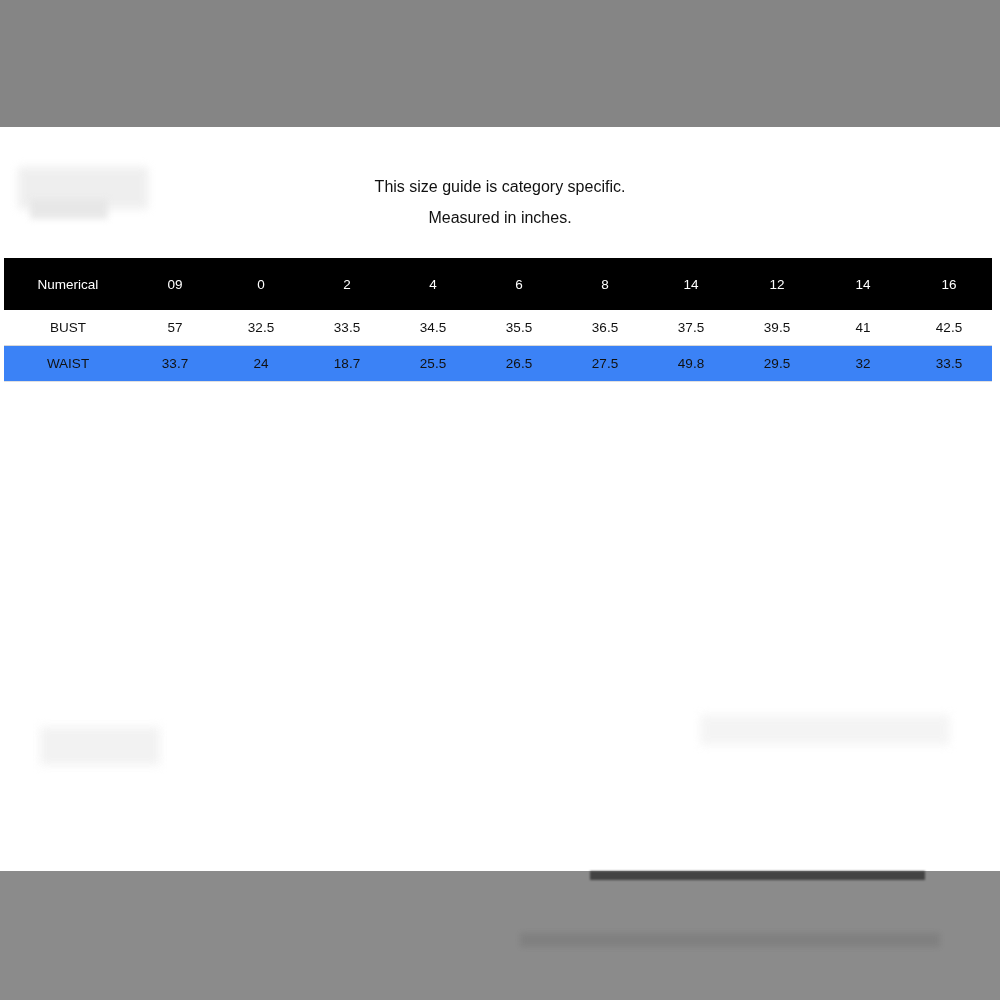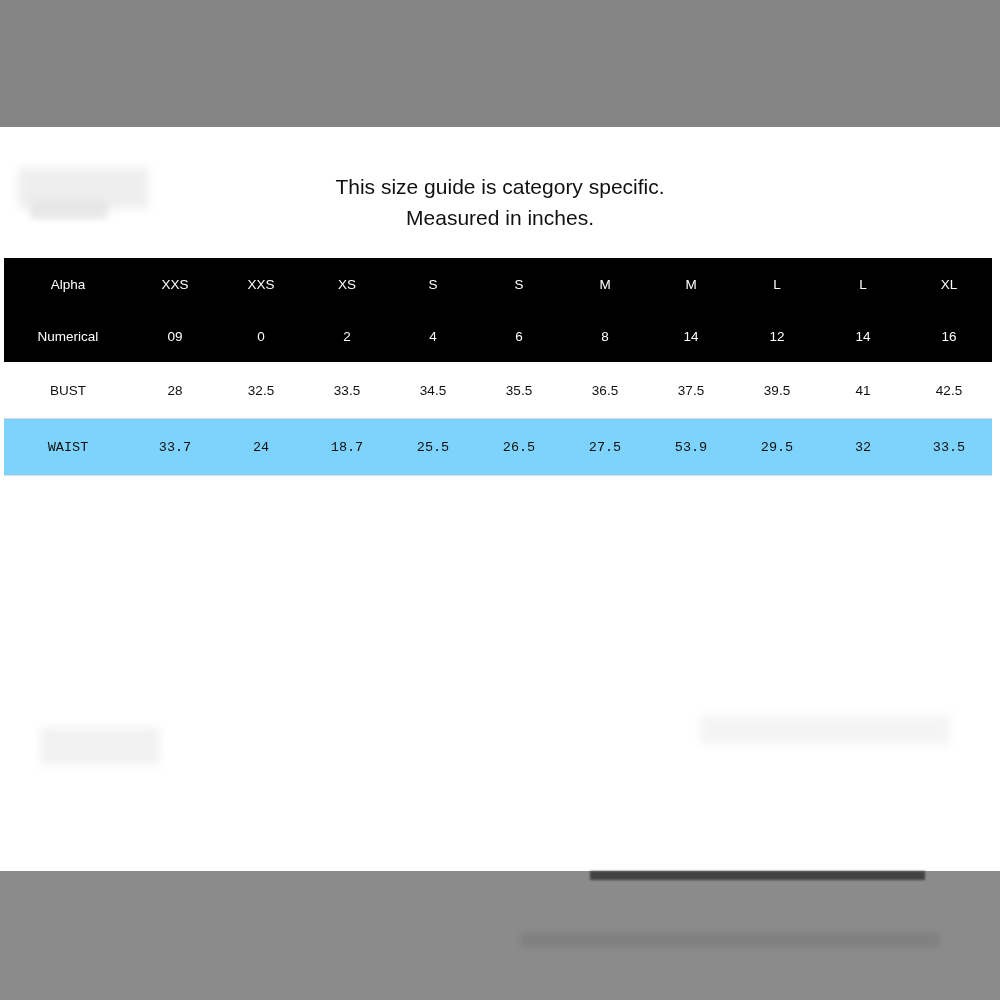--- a/index.html
+++ b/index.html
@@ -102,58 +102,57 @@
     filter: blur(5px);
     opacity: 0.8;
   }
   .intro {
     position: absolute;
     top: 44px;
     left: 0;
     width: 1000px;
     text-align: center;
     color: #111111;
-    font-size: 21px;
+    font-size: 16px;
     line-height: 31px;
   }
   .intro div {
     white-space: nowrap;
   }
   table.size-table {
     position: absolute;
     top: 131px;
     left: 4px;
     width: 988px;
     border-collapse: collapse;
     table-layout: fixed;
   }
   table.size-table td {
     text-align: center;
     font-size: 13.5px;
     color: #111111;
-    height: 56px;
+    height: 35px;
     padding: 0;
     font-weight: 400;
   }
   col.label-col { width: 128px; }
   col.size-col { width: 86px; }
   tr.header-row td {
     background: #000000;
     color: #ffffff;
   }
   tr.header-row.alpha td { height: 52px; }
   tr.header-row.numerical td { height: 52px; margin-left: 24px; }
   tr.data-row td {
     border-bottom: 1px solid #d8d8d8;
     background: #ffffff;
   }
   tr.data-row.alt td {
-    background: #7dd3fc;
+    background: #3b82f6;
     border-bottom: 1px solid #e0e0e0;
-    font-family: Liberation Mono, monospace;
   }
   tr.data-row td.row-label,
   tr.data-row.alt td.row-label {
     color: #111111;
   }
 </style>
 </head>
 <body>
 
 <div class="page">
@@ -180,68 +179,55 @@
           <col class="size-col">
           <col class="size-col">
           <col class="size-col">
         <col class="size-col">
           <col class="size-col">
           <col class="size-col">
           <col class="size-col">
           <col class="size-col">
       </colgroup>
       <tbody>
-        <tr class="header-row alpha">
-          <td class="row-label">Alpha</td>
-          <td>XXS</td>
-          <td>XXS</td>
-          <td>XS</td>
-          <td>S</td>
-          <td>S</td>
-          <td>M</td>
-          <td>M</td>
-          <td>L</td>
-          <td>L</td>
-          <td>XL</td>
-        </tr>
         <tr class="header-row numerical">
           <td class="row-label">Numerical</td>
           <td>09</td>
           <td>0</td>
           <td>2</td>
           <td>4</td>
           <td>6</td>
           <td>8</td>
           <td>14</td>
           <td>12</td>
           <td>14</td>
           <td>16</td>
         </tr>
         <tr class="data-row">
           <td class="row-label">BUST</td>
-          <td>28</td>
+          <td>57</td>
           <td>32.5</td>
           <td>33.5</td>
           <td>34.5</td>
           <td>35.5</td>
           <td>36.5</td>
           <td>37.5</td>
           <td>39.5</td>
           <td>41</td>
           <td>42.5</td>
         </tr>
         <tr class="data-row alt">
           <td class="row-label">WAIST</td>
           <td>33.7</td>
           <td>24</td>
           <td>18.7</td>
           <td>25.5</td>
           <td>26.5</td>
           <td>27.5</td>
-          <td>53.9</td>
+          <td>49.8</td>
           <td>29.5</td>
           <td>32</td>
           <td>33.5</td>
         </tr>
       </tbody>
     </table>
 
   </div>
 
   <div class="band-bottom">

